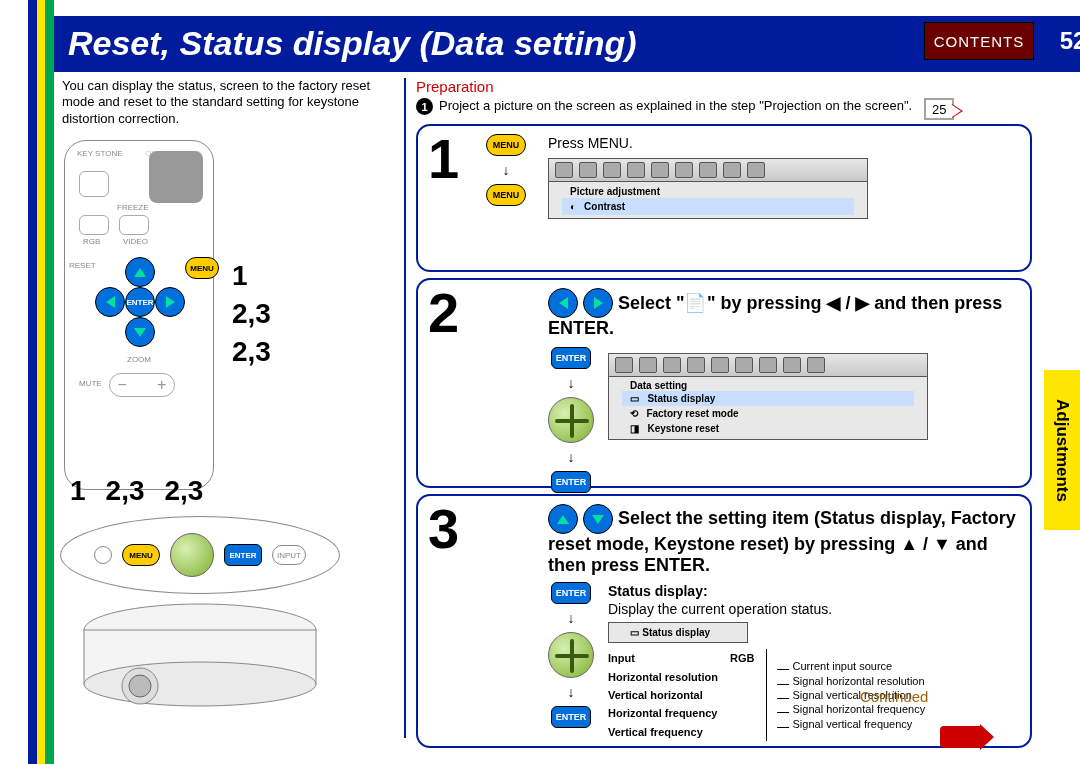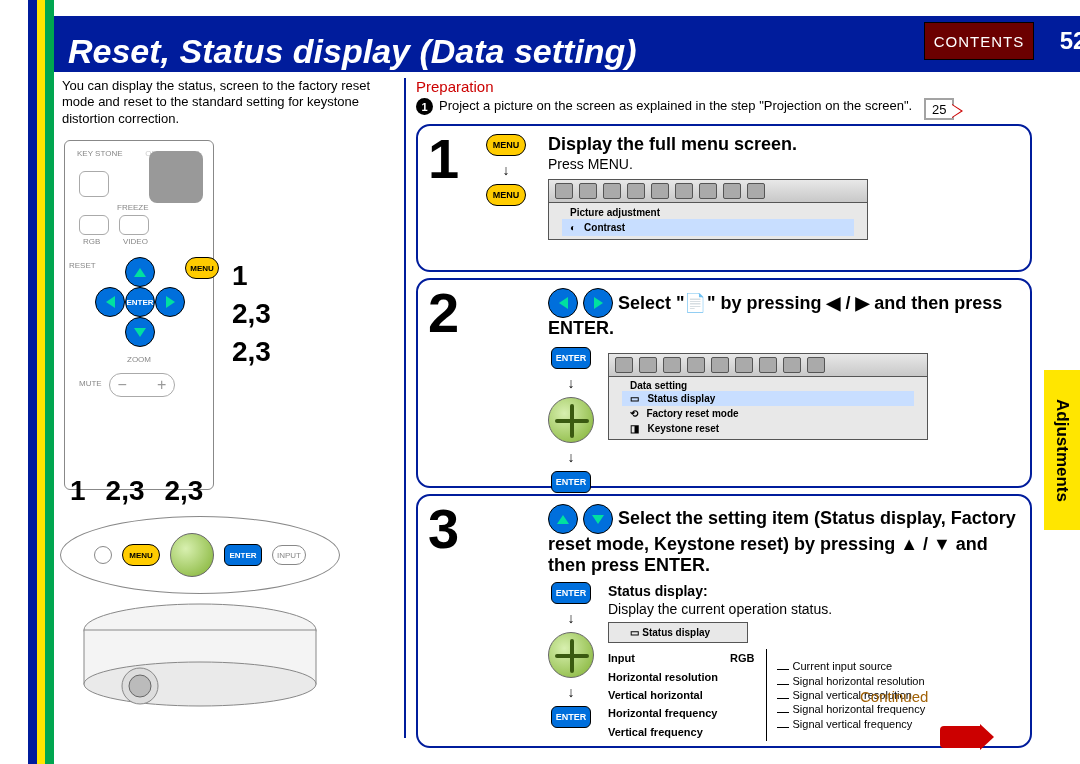--- a/index.html
+++ b/index.html
@@ -26,21 +26,21 @@
   .page-title {
     position: absolute;
     left: 54px; top: 16px;
     right: 0;
     height: 56px;
     background: #001c9c;
     color: #fff;
     font-size: 34px;
     font-weight: bold;
     font-style: italic;
-    padding: 16px 14px;
+    padding: 8px 14px;
   }
   .contents-btn {
     position: absolute;
     right: 46px; top: 22px;
     width: 110px; height: 38px;
     background: #6b0000;
     border: 1px solid #000;
     color: #fff;
     font-size: 15px;
     letter-spacing: 1px;
@@ -181,21 +181,21 @@
   .menu-row { display:flex; align-items:center; gap:8px; padding:2px 0;}
   .menu-sel { background:#c8deff; margin:0 -8px; padding:2px 8px;}
 
   
   .remote-area {
     position:absolute; left:64px; top:140px;
     width:330px; height:600px;
   }
   .remote {
     width:150px; height:350px;
-    border:1px solid #888; border-radius:6px;
+    border:1px solid #888; border-radius:22px;
     position:relative; background:#fff;
   }
   .remote .topblock{position:absolute;top:10px;right:10px;width:54px;height:52px;background:#999;border-radius:8px}
   .remote .dpad{position:absolute;top:116px;left:30px;width:90px;height:90px}
   .remote .dpad .c{position:absolute;width:30px;height:30px;border-radius:50%;background:#006fdc;border:1px solid #000;display:flex;align-items:center;justify-content:center}
   .remote .dpad .up{top:0;left:30px}
   .remote .dpad .dn{top:60px;left:30px}
   .remote .dpad .lf{top:30px;left:0}
   .remote .dpad .rt{top:30px;left:60px}
   .remote .dpad .mid{top:30px;left:30px;background:#006fdc;color:#fff;font-size:8px;font-weight:bold}
@@ -320,21 +320,20 @@
 </div>
 
 <div id="step1" class="step-box">
   <div class="big-num">1</div>
   <div class="icon-col">
     <span class="menu-chip">MENU</span>
     <span class="down-arr">↓</span>
     <span class="menu-chip">MENU</span>
   </div>
   <div style="margin-left:60px">
-    <div class="step-h">Display the full menu screen.</div>
     <div class="step-body">
       <div>Press MENU.</div>
       <div class="menu-bar">
         <span></span>
           <span></span>
           <span></span>
           <span></span>
           <span></span>
           <span></span>
           <span></span>

